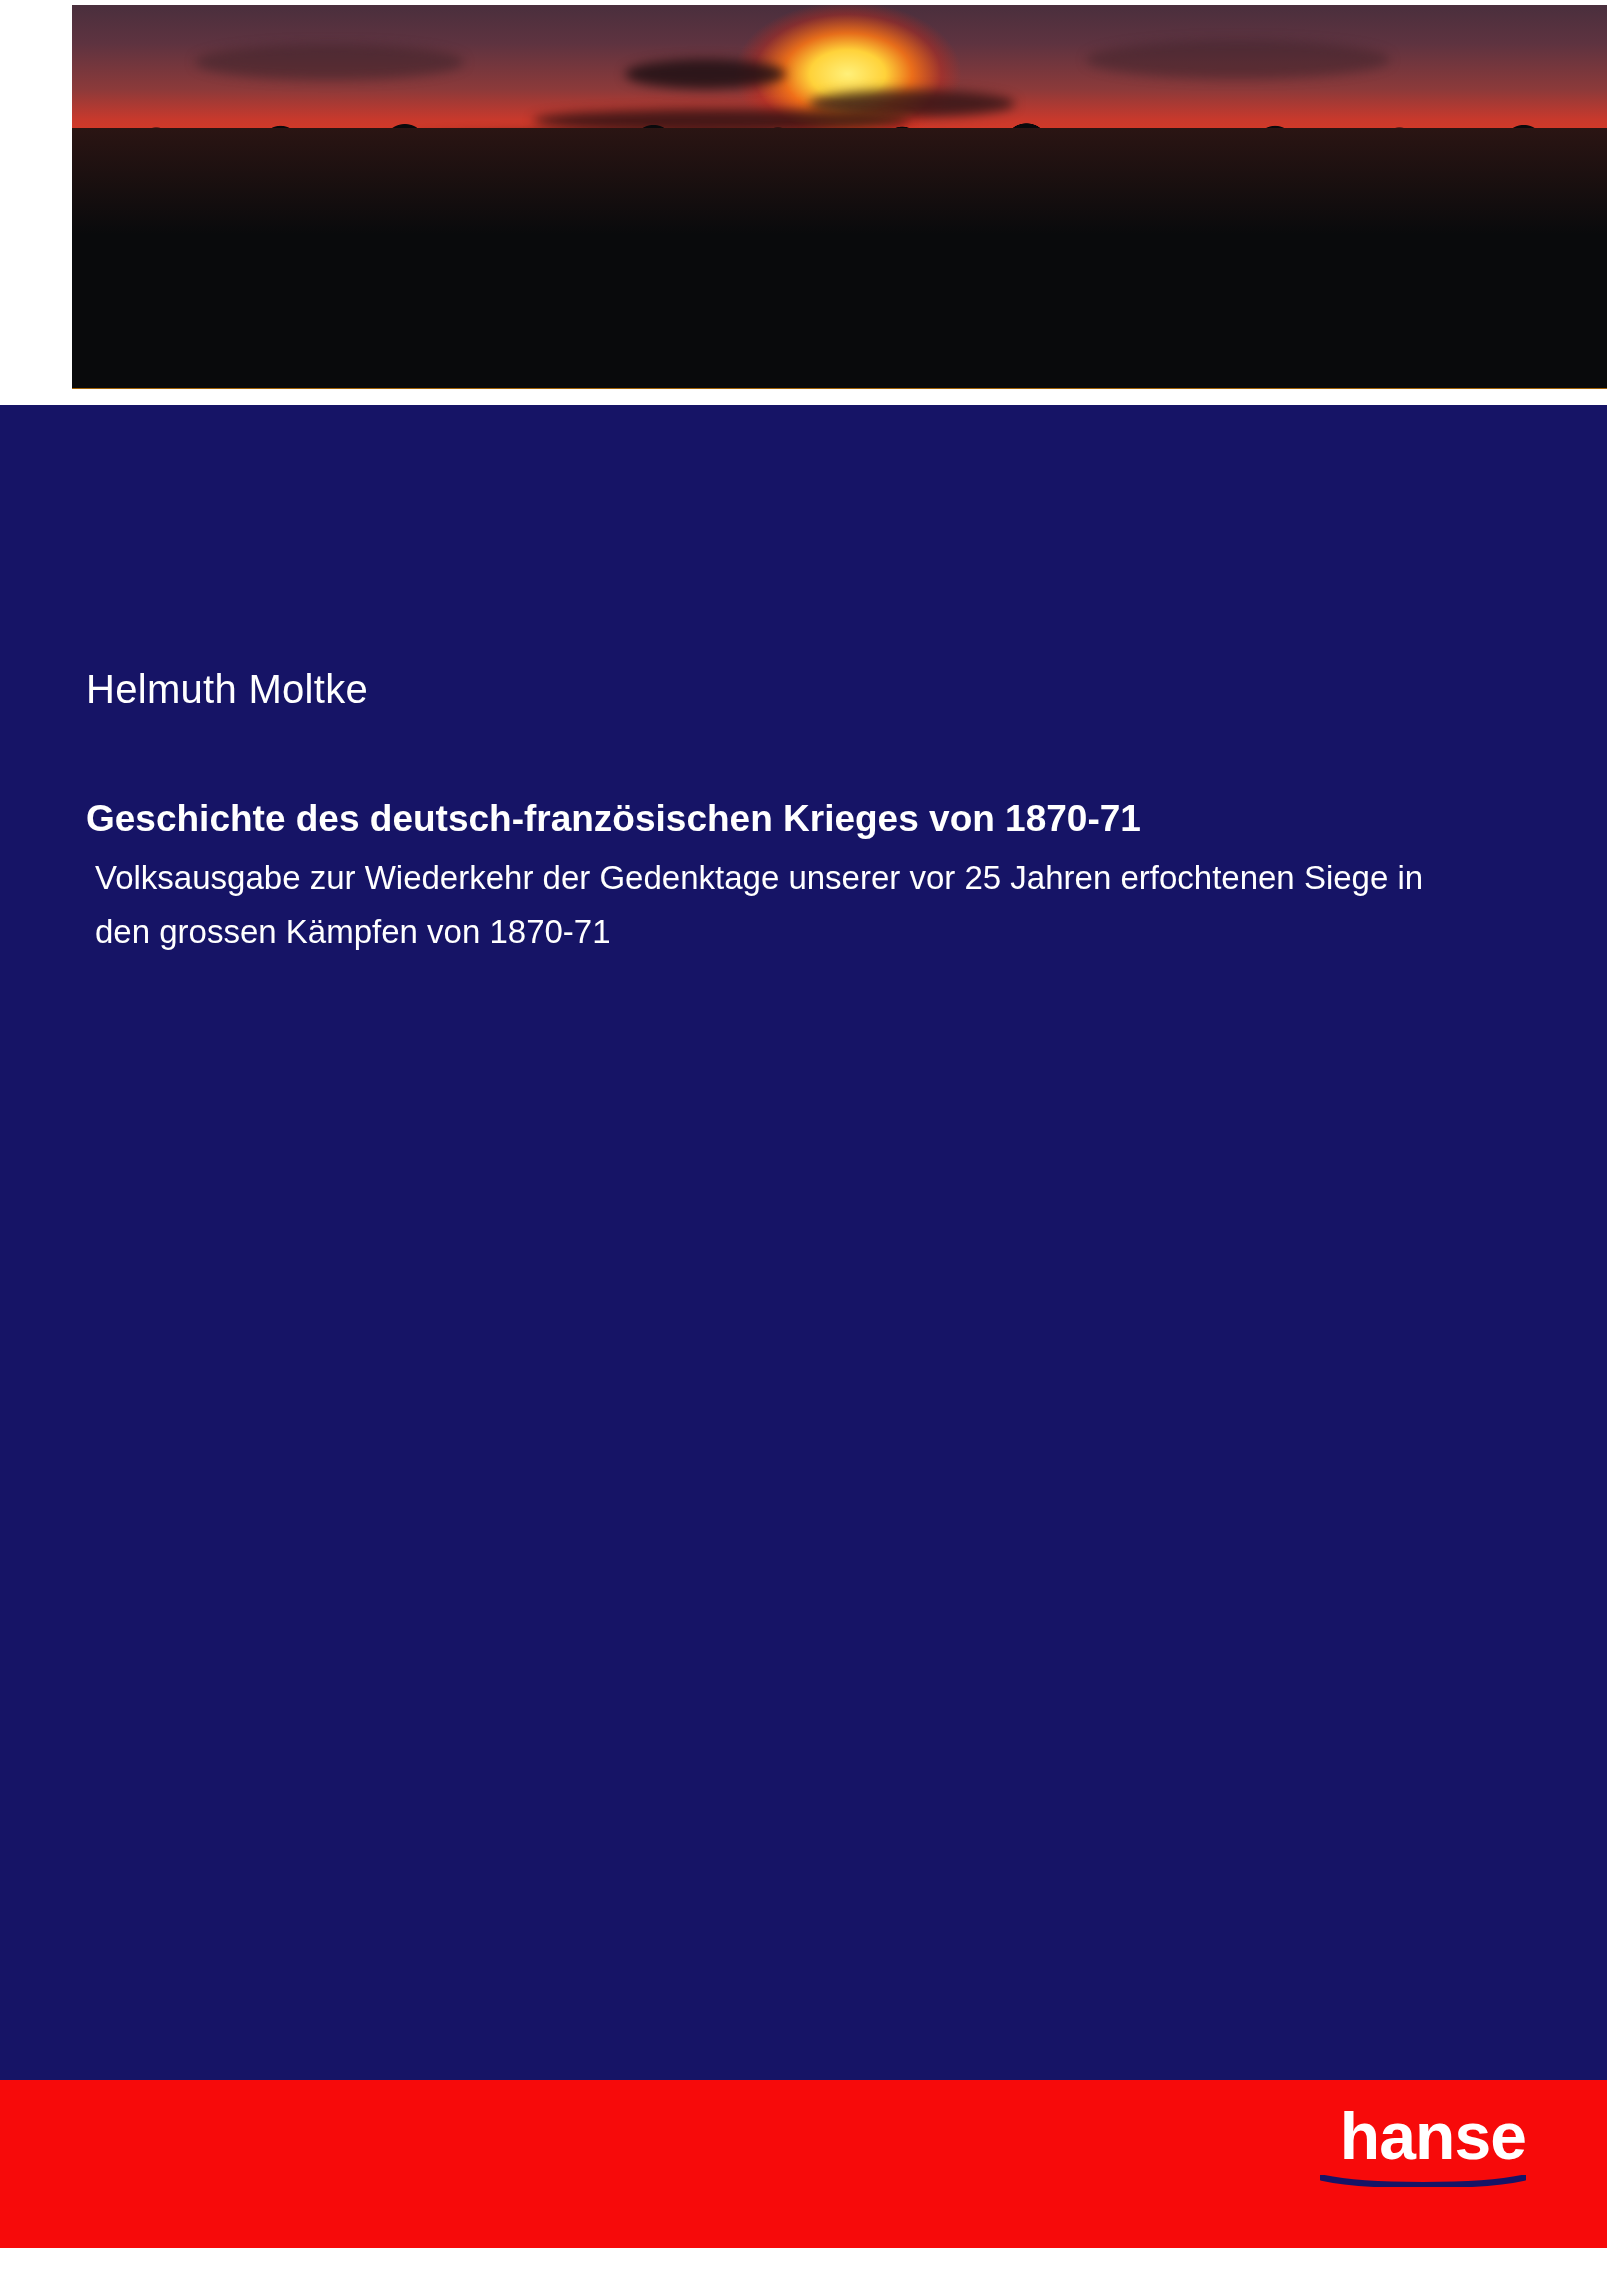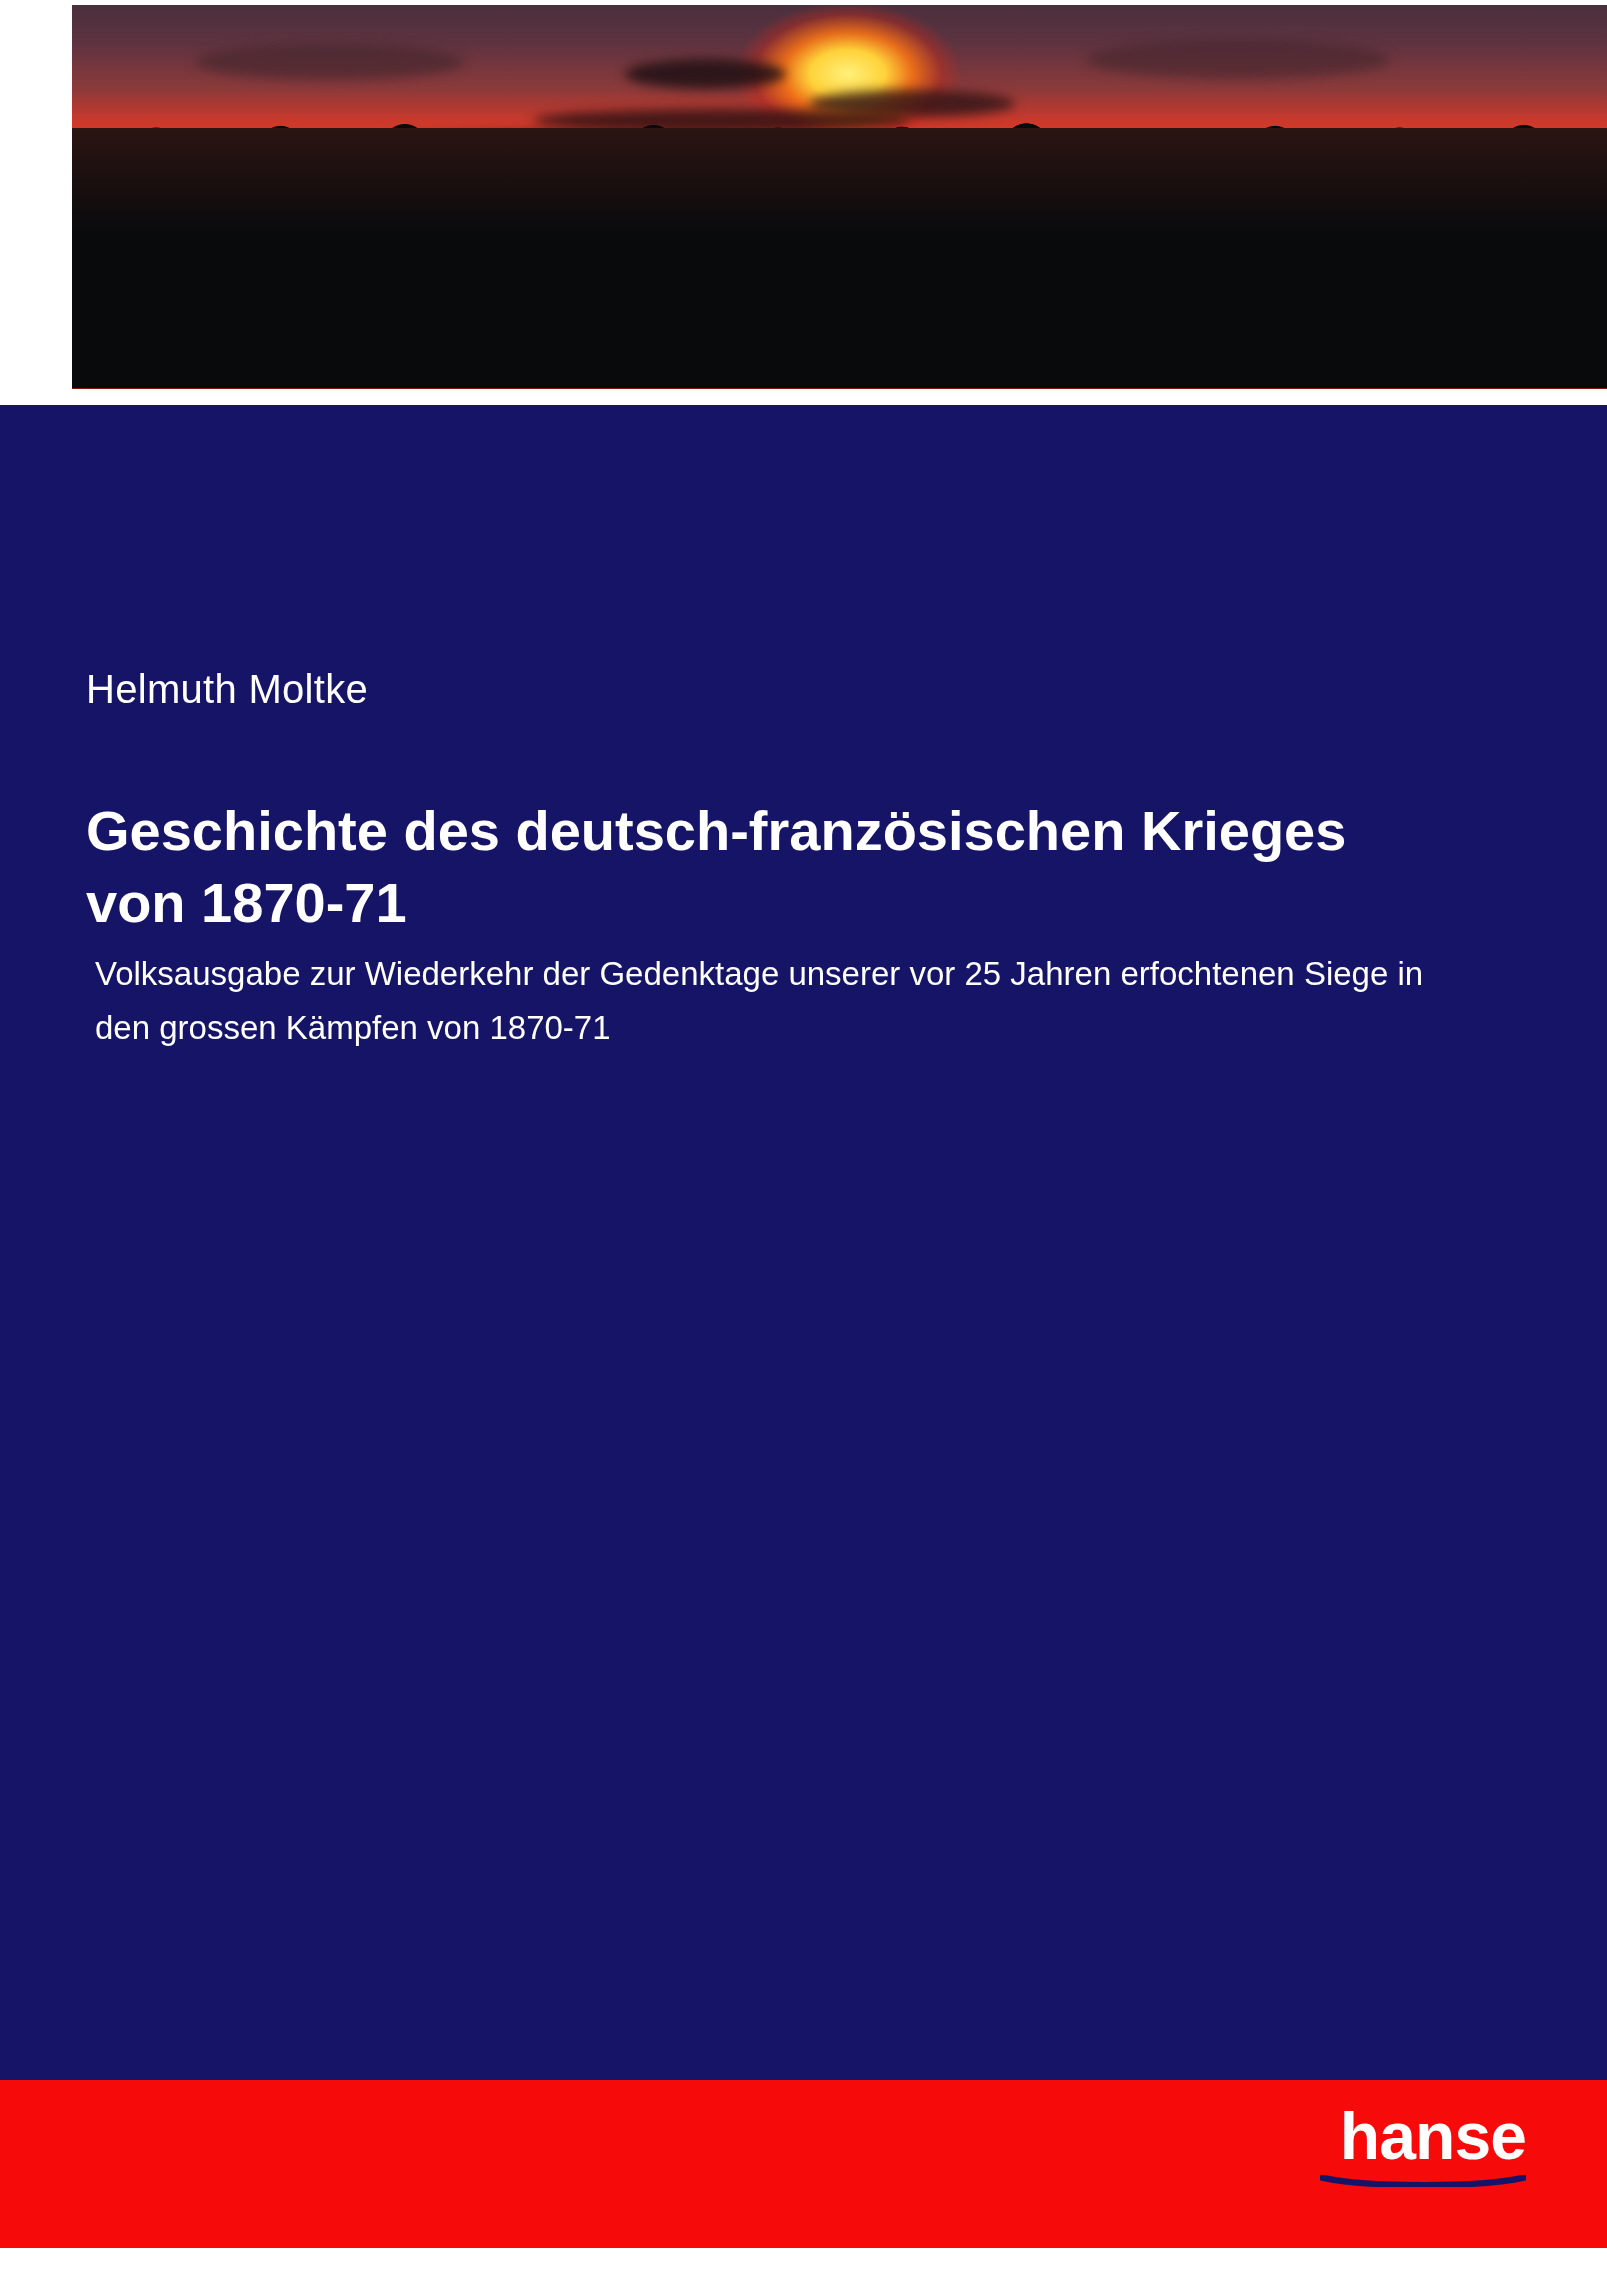--- a/index.html
+++ b/index.html
@@ -11,21 +11,21 @@
     width: 1608px;
     height: 2285px;
     font-family: "Liberation Sans", sans-serif;
     overflow: hidden;
   }
 
   .cover {
     position: relative;
     width: 1608px;
     height: 2285px;
-    background: #7f1d1d;
+    background: #a16207;
     box-sizing: border-box;
   }
 
   
   .photo-wrap {
     position: absolute;
     left: 72px;
     top: 5.4px;
     width: 1536px;
     height: 383px;
@@ -132,21 +132,21 @@
   .author {
     color: #ffffff;
     font-size: 40px;
     font-weight: 400;
     letter-spacing: 0.3px;
     margin: 0 0 82px 0;
     line-height: 1.2;
   }
   .title {
     color: #ffffff;
-    font-size: 56px;
+    font-size: 37px;
     font-weight: 700;
     line-height: 1.28;
     margin: 8px 0 9px 0;
     max-width: 1317px;
   }
   .subtitle {
     color: #ffffff;
     font-size: 33px;
     font-weight: 400;
     line-height: 1.62;

